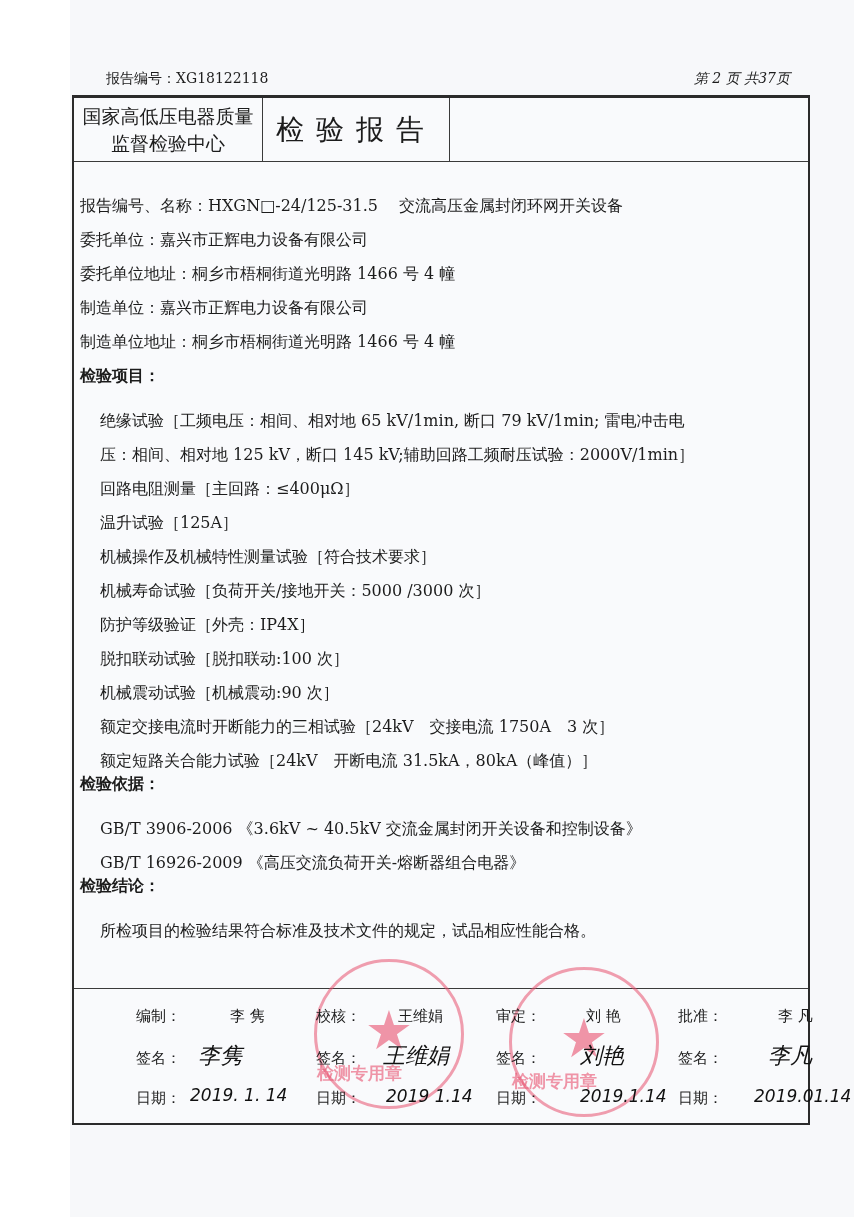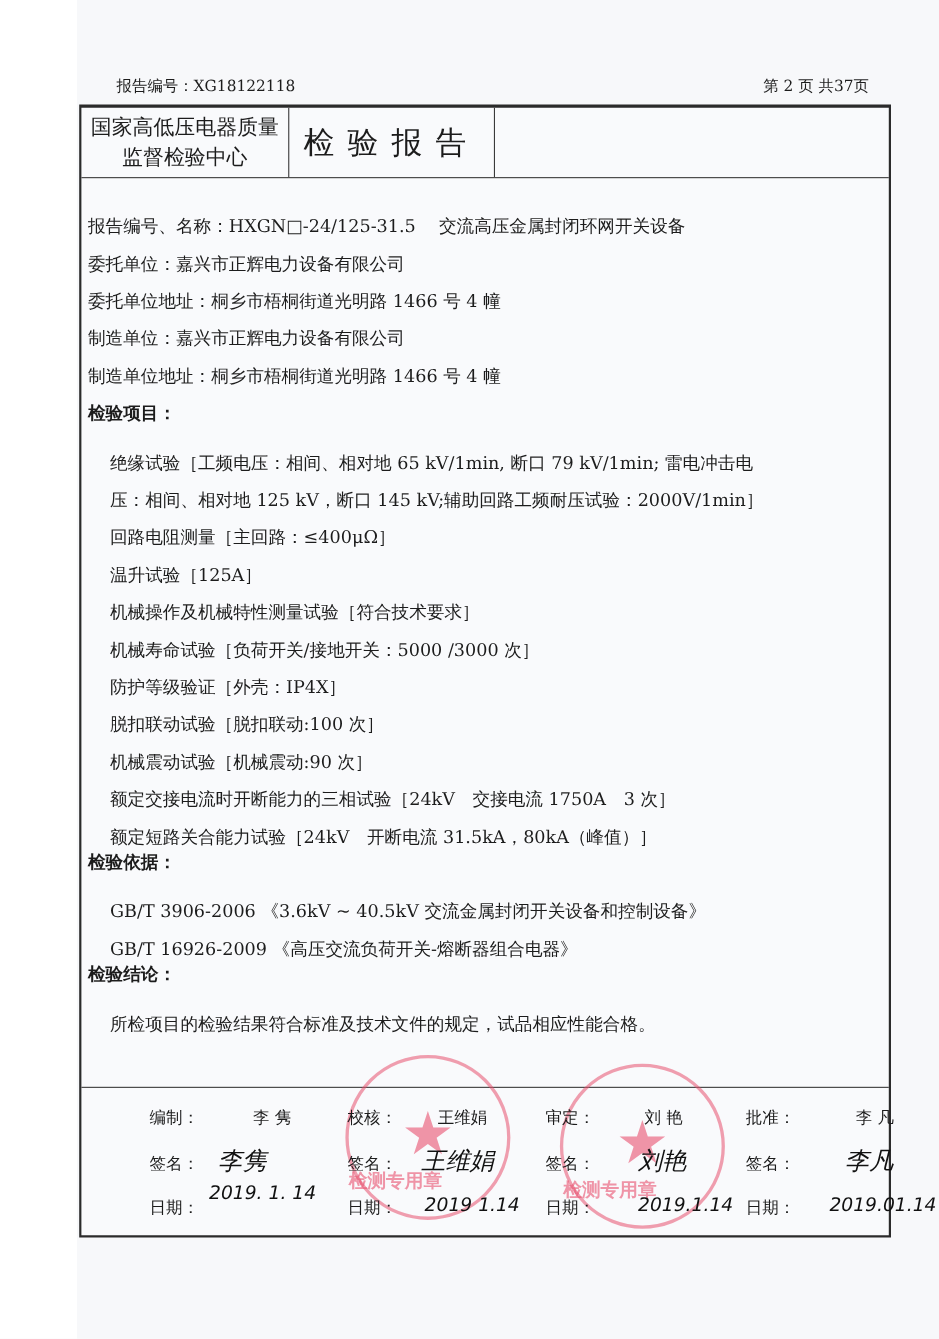--- a/index.html
+++ b/index.html
@@ -1,21 +1,21 @@
 <!DOCTYPE html>
 <html><head>
 <meta charset="utf-8">
 <style>
   html, body { margin:0; padding:0; }
   body { width:854px; height:1217px; background:#f7f8fa; position:relative; overflow:hidden;
          font-family:"DejaVu Serif","Liberation Serif",serif; color:#1c1c1c; }
   .leftedge { position:absolute; left:0; top:0; width:70px; height:1217px; background:#ffffff; }
   .topline { position:absolute; left:92px; top:70px; right:64px; height:20px; font-size:14px; }
   .topline .left { position:absolute; left:14px; top:0; }
-  .topline .right { position:absolute; right:0; top:0; }
+  .topline .right { position:absolute; right:0; top:0;font-style:italic; }
   .frame { position:absolute; left:72px; top:95px; width:738px; height:1030px; border:2px solid #2b2b2b; border-top-width:3px; box-sizing:border-box; background:#f9fafc;padding-left:24px; }
   .hdr { position:absolute; left:0; top:0; width:100%; height:63px; border-bottom:1.5px solid #3a3a3a; display:flex; }
   .hdr .c1 { width:188px; border-right:1.5px solid #3a3a3a; display:flex; flex-direction:column; align-items:center; justify-content:center; font-size:19px; line-height:27px; }
   .hdr .c2 { width:186px; border-right:1.5px solid #3a3a3a; display:flex; align-items:center; justify-content:center; font-size:28px; letter-spacing:12px; }
   .hdr .c3 { flex:1; display:flex; align-items:center; justify-content:center; font-size:20px; }
   .titlerow { position:absolute; left:0; top:63px; width:100%; height:32px; border-bottom:1.5px solid #3a3a3a; display:flex; align-items:center; justify-content:center; font-size:19px; letter-spacing:16px; }
   .body { position:absolute; left:6px; top:96px; right:6px; font-size:16px; }
   .row { position:absolute; left:0; white-space:nowrap; }
   .ind { left:20px;margin-top:11px; }
   .bold { font-weight:bold; }
@@ -81,21 +81,21 @@
     <div class="stamp" style="left:435px;top:-22px">
       <div class="star">★</div>
       <div class="txt">检测专用章</div>
     </div>
 
     <div class="cell" style="left:18px;top:18px">编制：</div>
     <div class="cell" style="left:112px;top:18px">李 隽</div>
     <div class="cell" style="left:18px;top:60px">签名：</div>
     <div class="cell hand" style="left:80px;top:52px">李隽</div>
     <div class="cell" style="left:18px;top:100px">日期：</div>
-    <div class="cell handsm" style="left:72px;top:86px">2019. 1. 14</div>
+    <div class="cell handsm" style="left:72px;top:96px">2019. 1. 14</div>
 
     <div class="cell" style="left:198px;top:18px">校核：</div>
     <div class="cell" style="left:280px;top:18px">王维娟</div>
     <div class="cell" style="left:198px;top:60px">签名：</div>
     <div class="cell hand" style="left:265px;top:52px">王维娟</div>
     <div class="cell" style="left:198px;top:100px">日期：</div>
     <div class="cell handsm" style="left:268px;top:97px">2019 1.14</div>
 
     <div class="cell" style="left:378px;top:18px">审定：</div>
     <div class="cell" style="left:468px;top:18px">刘 艳</div>

